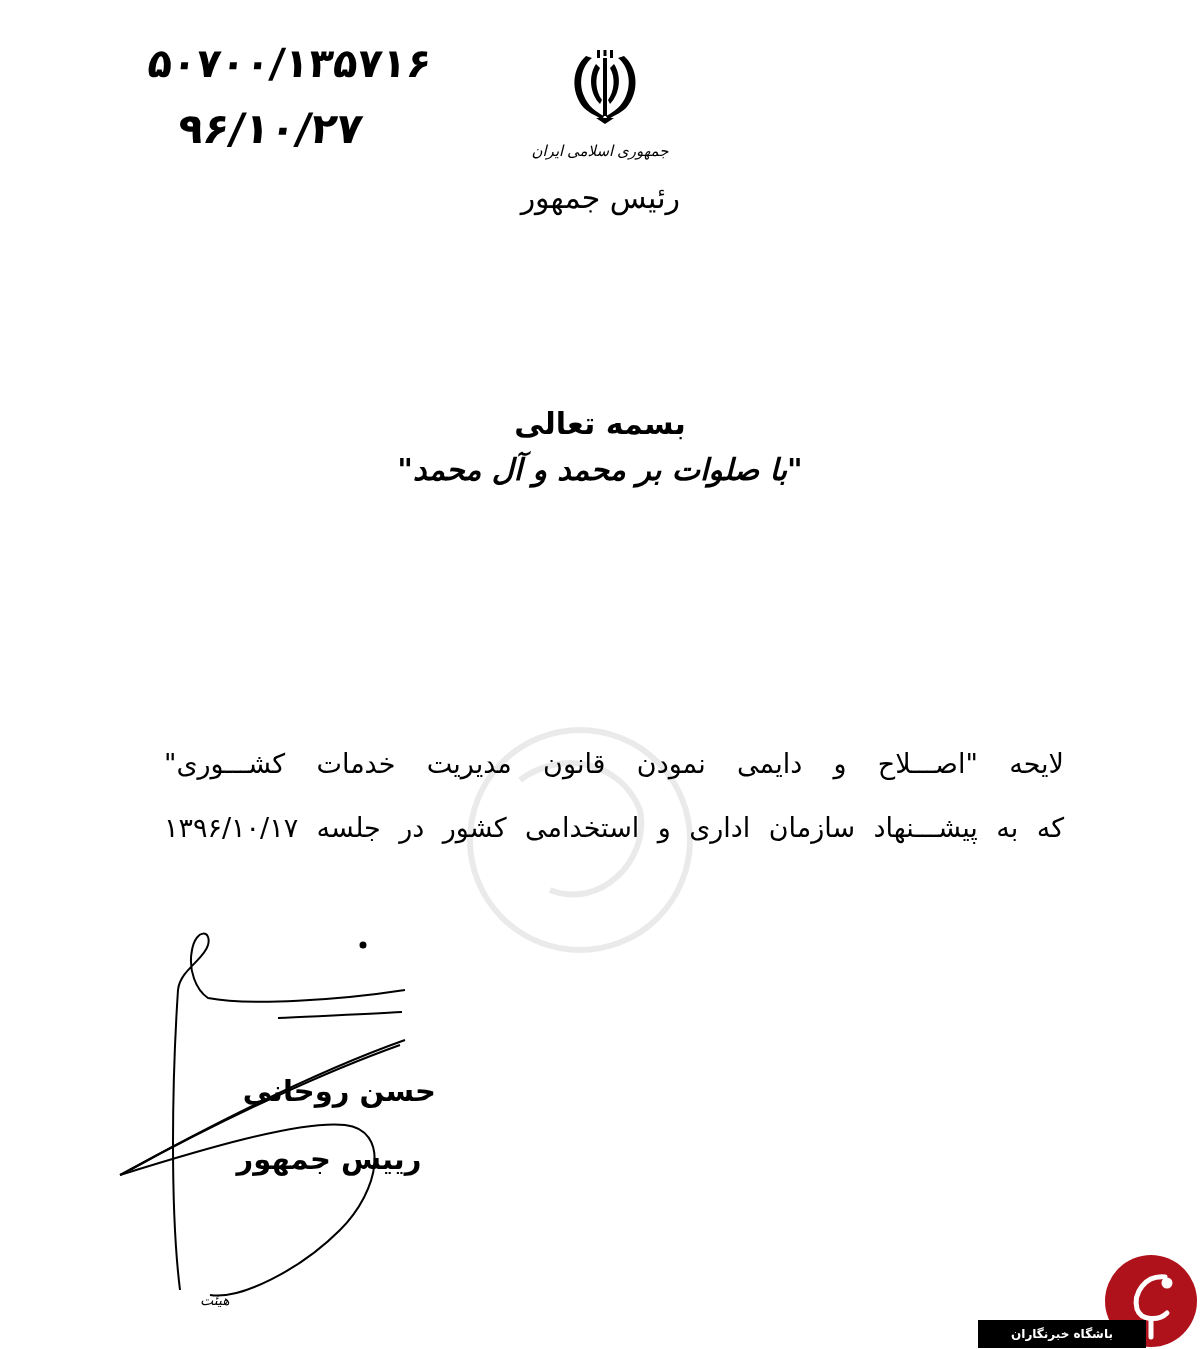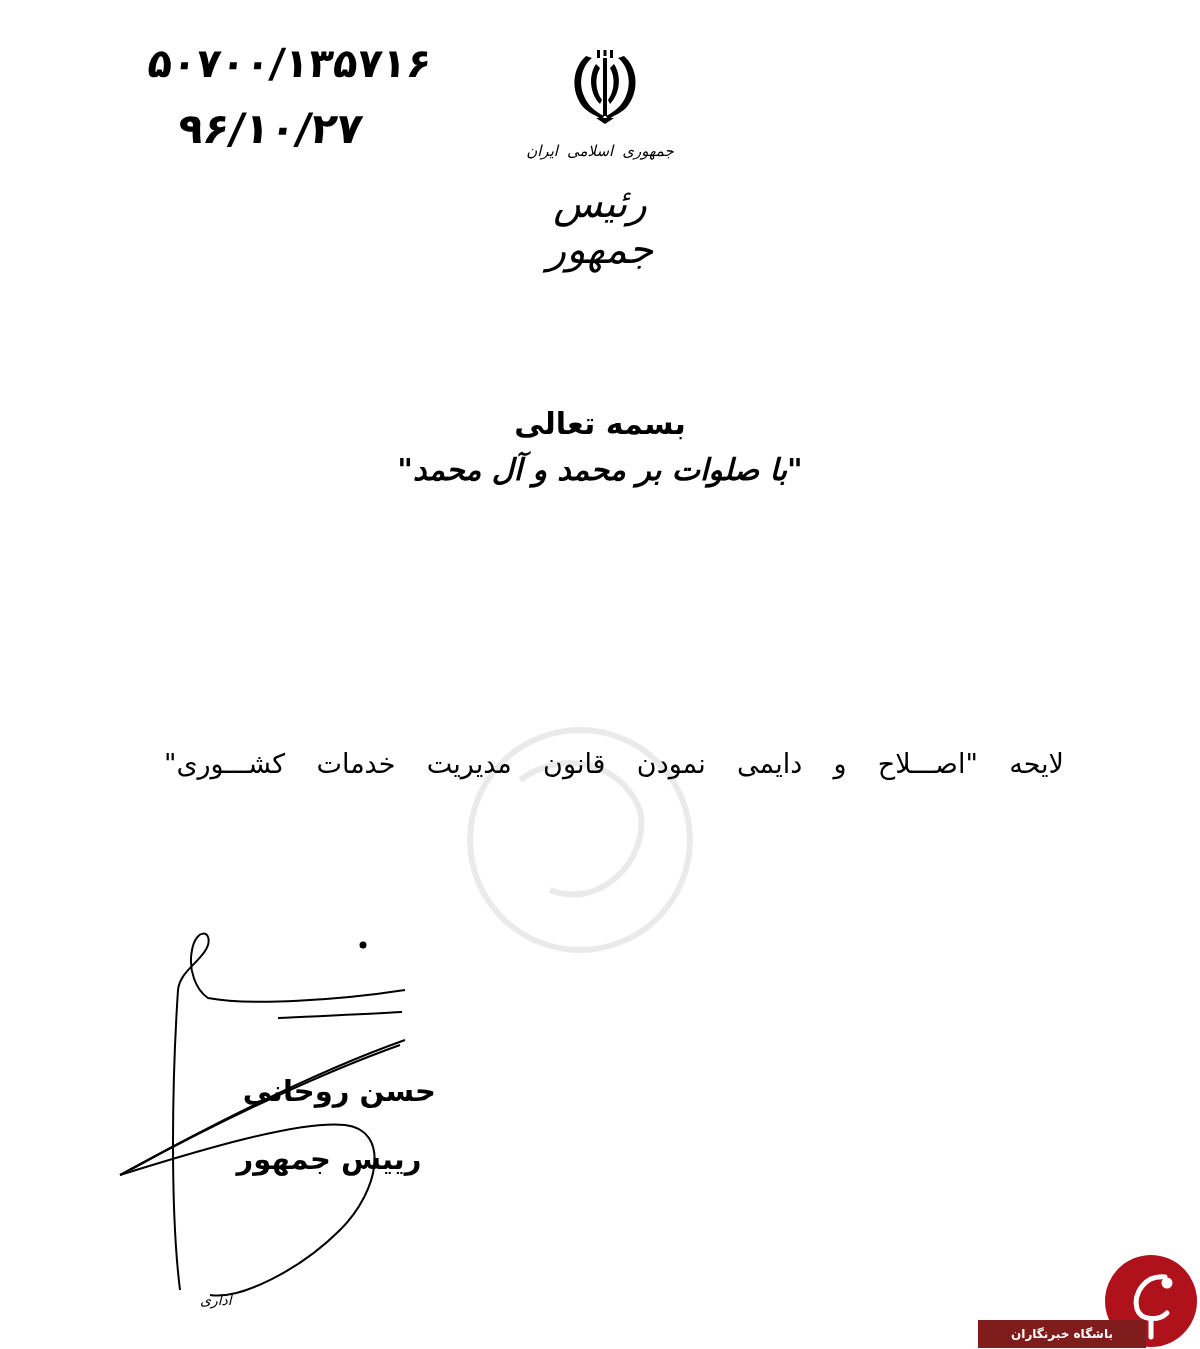--- a/index.html
+++ b/index.html
@@ -21,25 +21,25 @@
   .ref-date {
     left: 178px; top: 104px; width: 180px;
     font-size: 42px; font-weight: bold; direction: ltr; white-space: nowrap;
     transform: skewX(-8deg);
   }
 
   
   .emblem { left: 566px; top: 48px; width: 78px; height: 76px; }
   .header-line1 {
     left: 520px; top: 142px; width: 160px; text-align: center;
-    font-family: Liberation Mono, monospace; font-size: 15px; font-style: italic;
+    font-family: Liberation Serif, serif; font-size: 15px; font-style: italic;
   }
   .header-line2 {
-    left: 520px; top: 180px; width: 160px; text-align: center;
-    font-family: "DejaVu Serif", serif; font-size: 40px; font-style: italic;
+    left: 520px; top: 180px; width: 160px; text-align: right;
+    font-family: "DejaVu Serif", serif; font-size: 30px; 
   }
 
   .invocation {
     left: 300px; top: 390px; width: 600px; text-align: center;
     font-size: 30px; font-weight: bold; margin-top: 16px;
   }
   .salawat {
     left: 300px; top: 452px; width: 600px; text-align: center;
     font-size: 30px; font-weight: bold; font-style: italic;
   }
@@ -70,21 +70,21 @@
 
   
   .watermark { left: 400px; top: 690px; width: 360px; height: 300px; opacity: 0.08; }
 
   
   .logo-circle {
     left: 1105px; top: 1255px; width: 92px; height: 92px; border-radius: 50%;
     background: #b0121b;
   }
   .logo-bar {
-    left: 978px; top: 1320px; width: 168px; height: 28px; background: #7f1d1d;
+    left: 978px; top: 1320px; width: 168px; height: 28px; background: #000000;
     color: #ffffff; font-size: 12px; font-weight: bold;
     display: flex; align-items: center; justify-content: center;
   }
 </style>
 </head>
 <body>
 
 <div class="abs ref-number">۵۰۷۰۰/۱۳۵۷۱۶</div>
 <div class="abs ref-date">۹۶/۱۰/۲۷</div>
 
@@ -112,35 +112,36 @@
 
 <svg class="abs watermark" viewBox="0 0 360 300">
   <g fill="none" stroke="#000" stroke-width="6">
     <circle cx="180" cy="150" r="110"></circle>
     <path d="M120 90 C160 60 220 70 240 120 C250 170 200 220 150 200"></path>
   </g>
 </svg>
 
 <div class="abs body-text rtl">
   <span class="line">لایحه "اصـــلاح و دایمی نمودن قانون مدیریت خدمات کشـــوری"</span>
+  <span class="line">که به پیشـــنهاد سازمان اداری و استخدامی کشور در جلسه ۱۳۹۶/۱۰/۱۷</span>
 </div>
 
 <div class="abs signer-name rtl">حسن روحانی</div>
 <div class="abs signer-title rtl">رییس جمهور</div>
 <svg class="abs signature" viewBox="0 0 350 380">
   <g fill="none" stroke="#000" stroke-width="2">
     <path d="M80 360 C70 280 72 150 78 60 C80 40 104 30 108 15 C112 0 96 -2 92 20 C88 40 96 60 108 68 C150 76 240 70 305 60"></path>
     <path d="M178 88 C220 86 270 84 302 82"></path>
     <circle cx="263" cy="15" r="2.5" fill="#000"></circle>
     <path d="M20 245 C120 190 220 140 305 110"></path>
     <path d="M30 240 C130 185 230 140 300 115"></path>
     <path d="M20 245 C100 220 200 190 245 195 C290 200 280 260 240 300 C200 340 140 370 110 365"></path>
   </g>
 </svg>
-<div class="abs initials rtl">اداری</div>
+<div class="abs initials rtl">هیئت</div>
 
 <div class="abs logo-circle">
   <svg width="92" height="92" viewBox="0 0 92 92">
     <g fill="none" stroke="#ffffff" stroke-width="5" stroke-linecap="round">
       <path d="M60 22 C40 20 28 38 32 54 C36 66 54 66 62 58"></path>
       <path d="M46 64 L46 82"></path>
       <circle cx="62" cy="28" r="3" fill="#fff"></circle>
     </g>
   </svg>
 </div>

